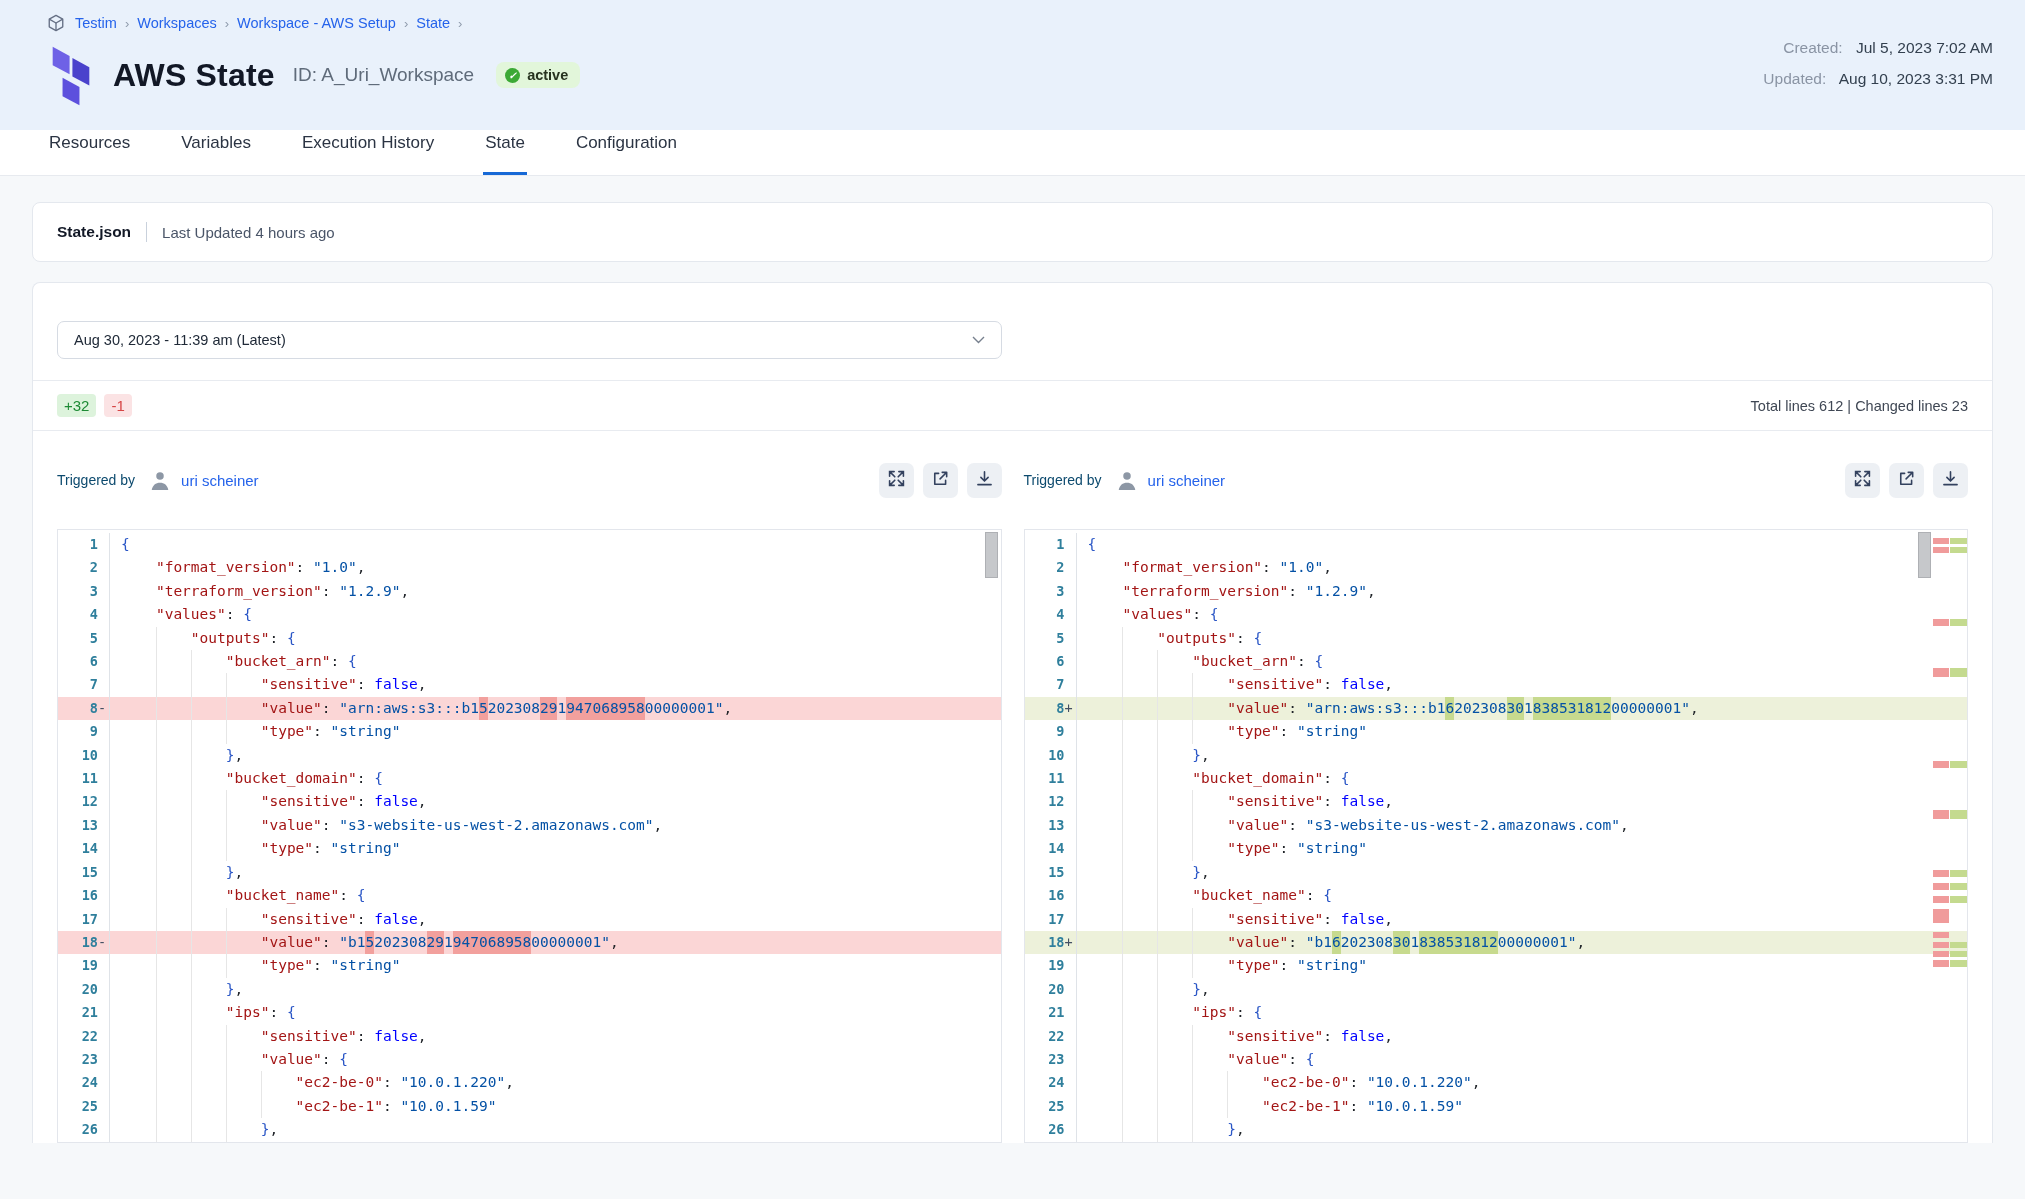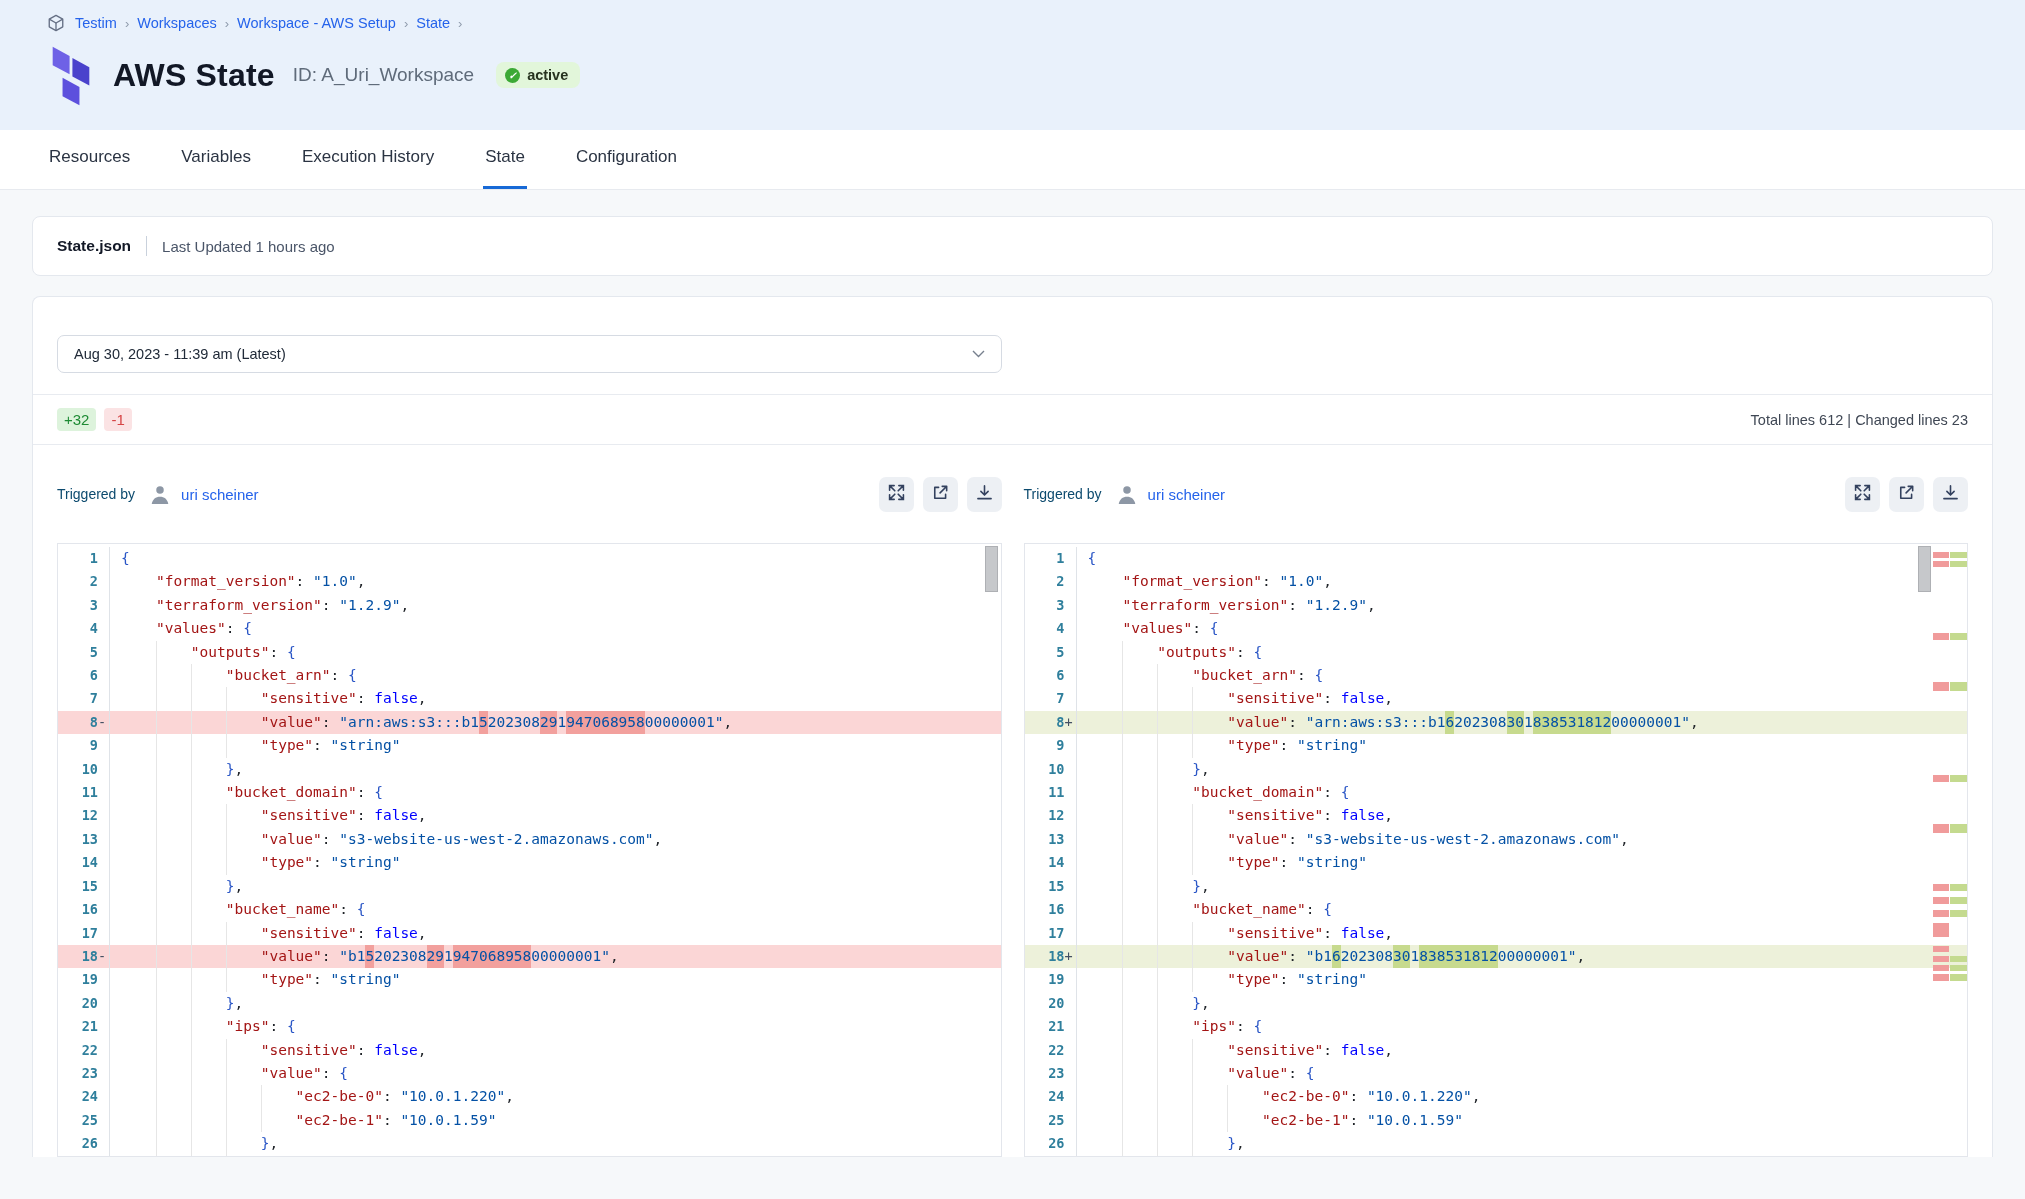--- a/index.html
+++ b/index.html
@@ -18,21 +18,21 @@
   h1.title { font-size:32px; font-weight:600; color:#121826; margin-left:18px; letter-spacing:.2px; }
   .ws-id { font-size:19px; color:#5f6b7a; margin-left:18px; }
   .badge { display:inline-flex; align-items:center; gap:7px; background:#e2f6da; border-radius:8px; padding:5px 12px 5px 9px; margin-left:22px; font-size:14.5px; font-weight:700; color:#27331f; }
   .badge .chk { width:15px; height:15px; border-radius:50%; background:#3ba935; color:#fff; font-size:10px; line-height:15px; text-align:center; display:inline-block; font-weight:700; }
   .meta { margin-left:auto; text-align:right; font-size:15.5px; line-height:1; align-self:flex-start; margin-top:-4px; }
   .meta .row { margin-bottom:15px; }
   .meta .ml { color:#8a94a4; margin-right:9px; }
   .meta .mv { color:#33404f; }
 
   
-  .tabs { background:#fff; border-bottom:1px solid #e7eaef; padding:0 47px; display:flex; gap:47px; height:60px; align-items:flex-end; }
+  .tabs { background:#fff; border-bottom:1px solid #e7eaef; padding:0 47px; display:flex; gap:47px; height:46px; align-items:flex-end; }
   .tab { font-size:17px; color:#2b3443; padding:0 2px 19px; cursor:pointer; border-bottom:3px solid transparent; }
   .tab.active { border-bottom-color:#1769d6; }
 
   
   main { padding:26px 32px 0; }
   .card { background:#fff; border:1px solid #e4e8ee; border-radius:8px; }
   .filebar { padding:19px 24px; display:flex; align-items:center; font-size:15px; margin-bottom:20px; }
   .filebar b { color:#121826; font-size:15.5px; }
   .filebar .vsep { width:1px; height:20px; background:#c9d1dc; margin:0 15px; }
   .filebar .lu { color:#4a5568; }
@@ -115,37 +115,47 @@
         <polygon points="30,20 54,33 54,59 30,46" fill="#4a42cc"></polygon>
         <polygon points="16,48 40,61 40,87 16,74" fill="#5d50dd"></polygon>
       </svg>
     </span>
     <h1 class="title">AWS State</h1>
     <span class="ws-id">ID: A_Uri_Workspace</span>
     <span class="badge">
       <i class="chk">✓</i>
       <span>active</span>
     </span>
+    <div class="meta">
+      <div class="row">
+        <span class="ml">Created:</span>
+        <span class="mv">Jul 5, 2023 7:02 AM</span>
+      </div>
+      <div class="row">
+        <span class="ml">Updated:</span>
+        <span class="mv">Aug 10, 2023 3:31 PM</span>
+      </div>
+    </div>
   </div>
 </header>
 
 <nav class="tabs" id="tabbar">
     <div class="tab">Resources</div>
     <div class="tab">Variables</div>
     <div class="tab">Execution History</div>
     <div class="tab active">State</div>
     <div class="tab">Configuration</div>
   </nav>
 
 <main>
 
   <section class="card filebar">
     <b>State.json</b>
     <span class="vsep"></span>
-    <span class="lu">Last Updated 1 hours ago</span>
+    <span class="lu">Last Updated 4 hours ago</span>
   </section>
 
   <section class="card diffcard">
 
     <div class="selects">
       <div class="select">
         <span>Aug 30, 2023 - 11:39 am (Latest)</span>
         <i class="chev">
           <svg width="13" height="8" viewBox="0 0 13 8" fill="none" stroke="#77808e" stroke-width="1.4">
               <path d="M1 1l5.5 5.5L12 1"></path>

